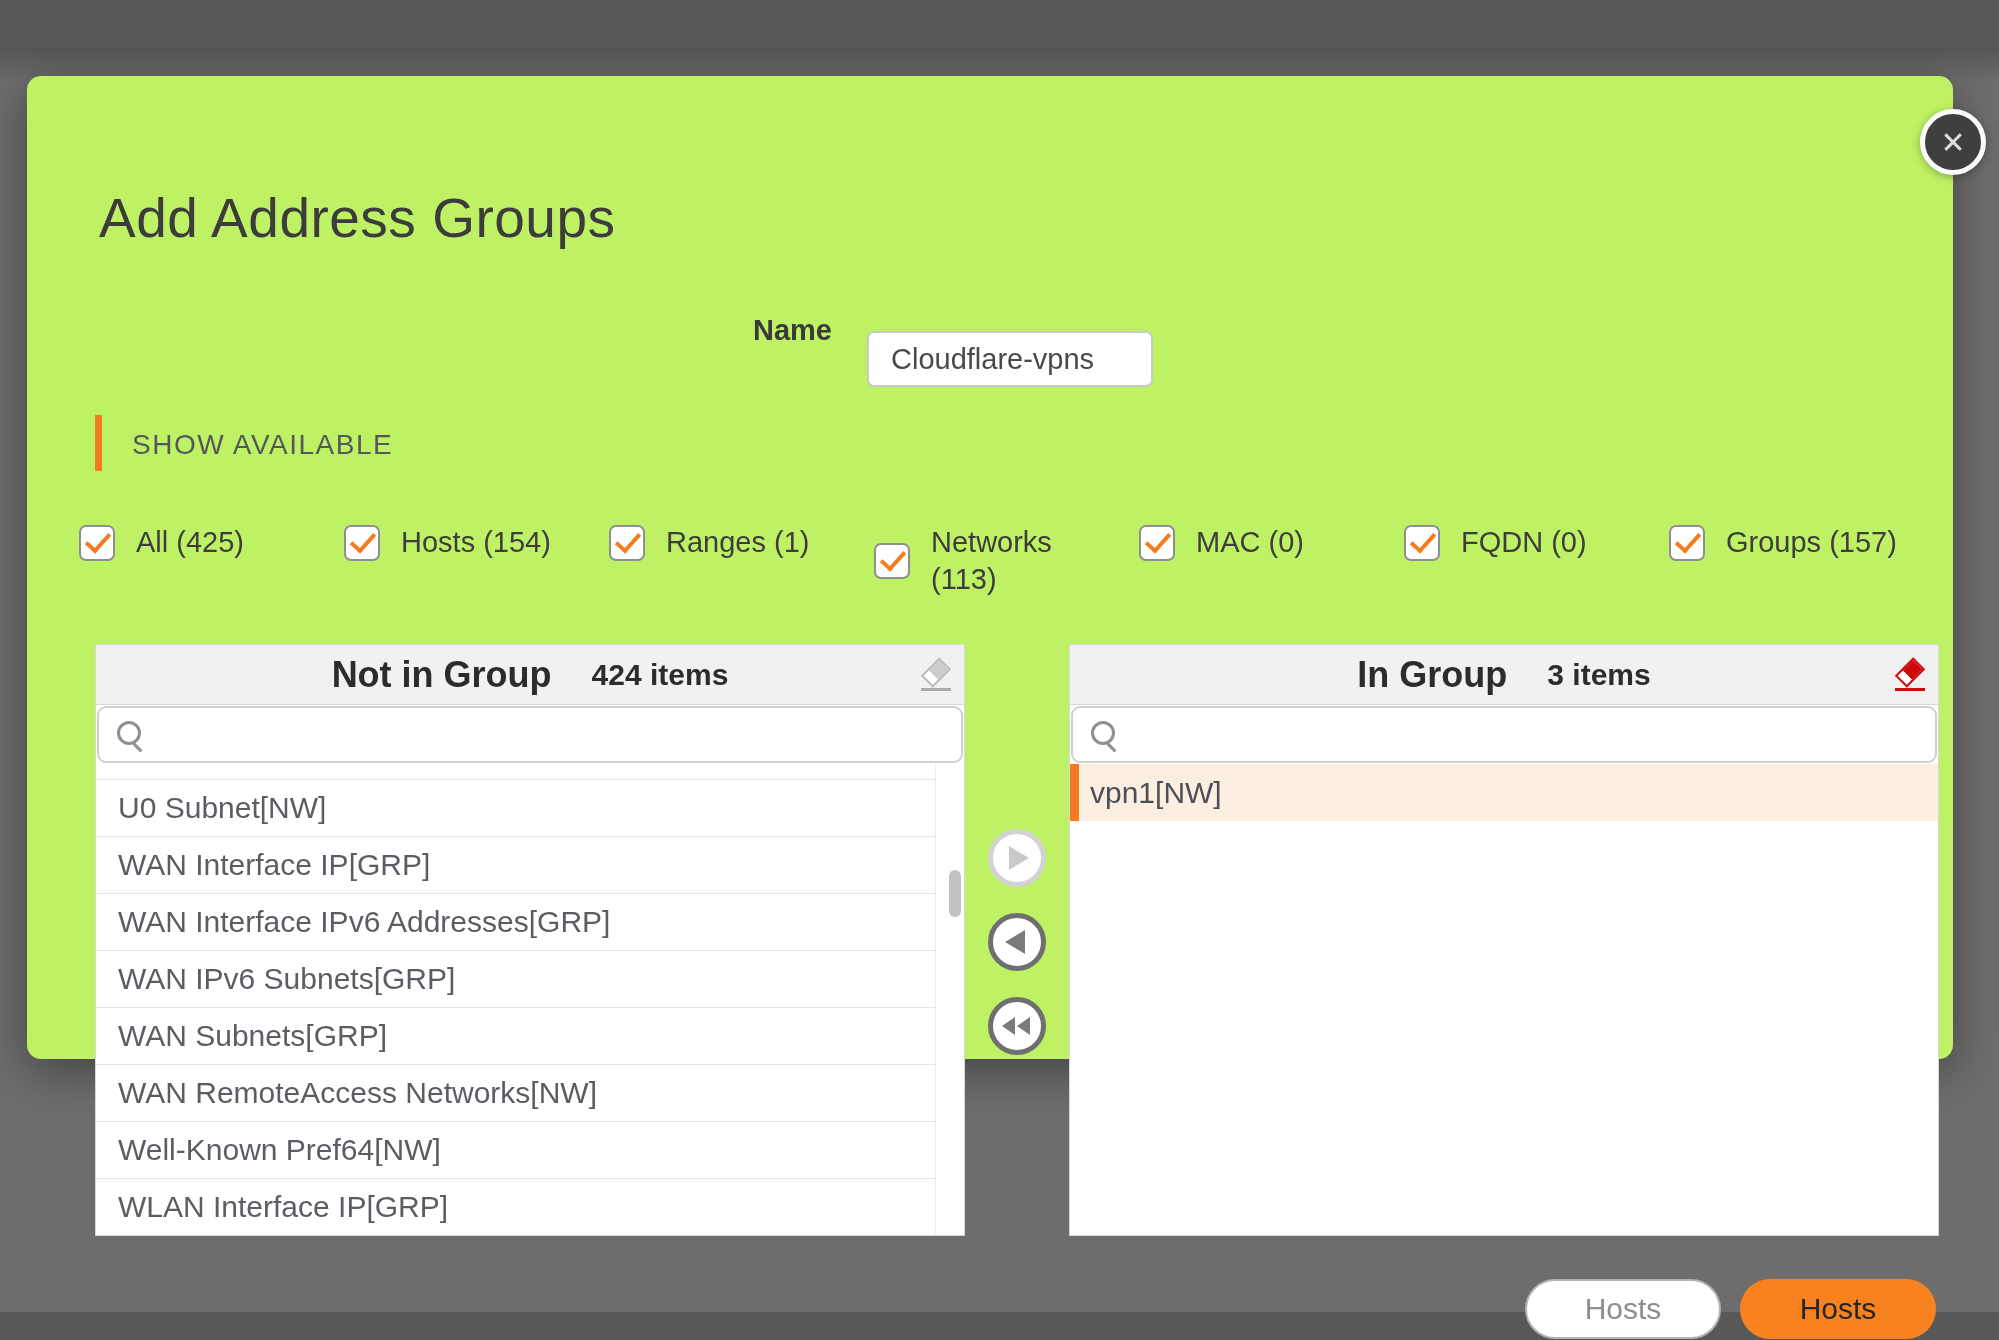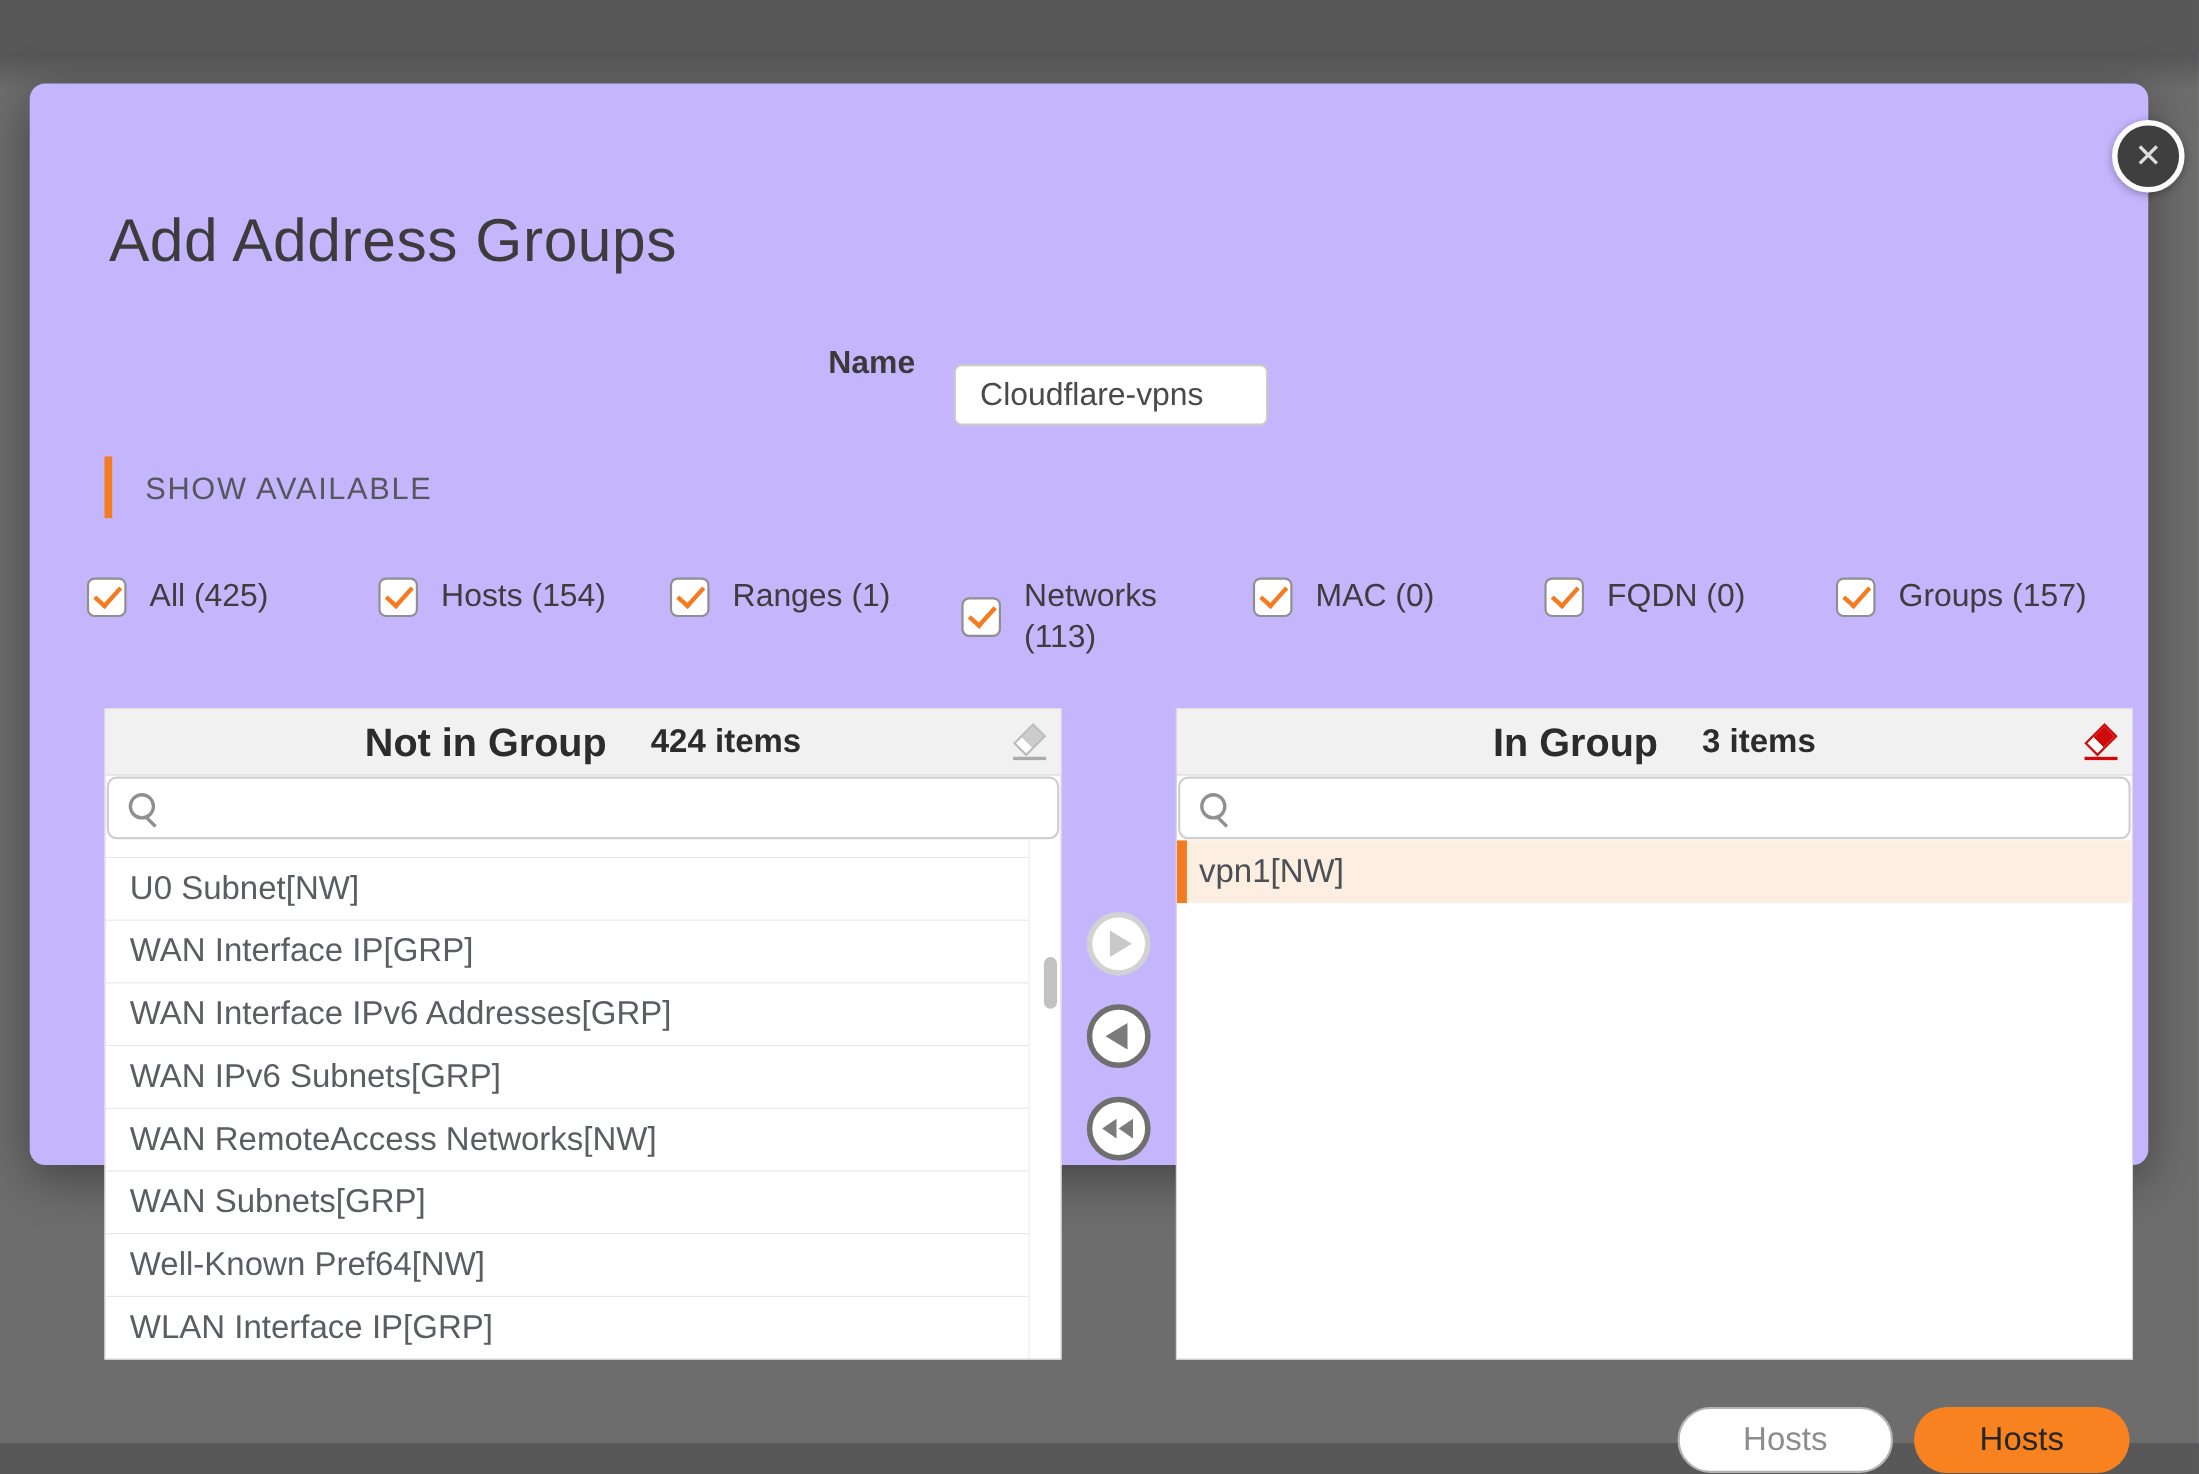--- a/index.html
+++ b/index.html
@@ -8,21 +8,21 @@
     background:#6d6d6d;
     font-family:"Liberation Sans", sans-serif;
   }
   .top-band{position:absolute;left:0;top:0;width:1999px;height:48px;background:#585858;}
   .top-shade{position:absolute;left:0;top:48px;width:1999px;height:34px;
     background:linear-gradient(to bottom, rgba(0,0,0,.22), rgba(0,0,0,0));}
   .bottom-band{position:absolute;left:0;top:1312px;width:1999px;height:28px;background:#585858;}
 
   .modal{
     position:absolute;left:27px;top:76px;width:1926px;height:983px;
-    background:#c4b5fd;border-radius:14px;
+    background:#bef264;border-radius:14px;
     box-shadow:0 12px 45px rgba(0,0,0,.38);
   }
 
   .close-btn{
     position:absolute;left:1920px;top:109px;width:56px;height:56px;
     background:#3f3f3f;border:5px solid #fbfbfb;border-radius:50%;
     display:flex;align-items:center;justify-content:center;
     color:#dedede;font-size:30px;font-weight:300;cursor:pointer;
     box-shadow:0 2px 8px rgba(0,0,0,.3);
   }
@@ -218,22 +218,22 @@
     <div class="search-row">
       <input class="search-input" type="text" value="" style="">
       <span class="mag"></span>
     </div>
     <div class="list">
       <div class="row-stub"></div>
       <div class="list-item">U0 Subnet[NW]</div>
       <div class="list-item">WAN Interface IP[GRP]</div>
       <div class="list-item">WAN Interface IPv6 Addresses[GRP]</div>
       <div class="list-item">WAN IPv6 Subnets[GRP]</div>
+      <div class="list-item">WAN Subnets[GRP]</div>
       <div class="list-item">WAN RemoteAccess Networks[NW]</div>
-      <div class="list-item">WAN Subnets[GRP]</div>
       <div class="list-item">Well-Known Pref64[NW]</div>
       <div class="list-item">WLAN Interface IP[GRP]</div>
     </div>
     <div class="scroll-thumb"></div>
   </div>
 
   <div class="transfer-btn tb-disabled" style="top:753px;">
     <span class="tri-right"></span>
   </div>
   <div class="transfer-btn tb-active" style="top:837px;">

